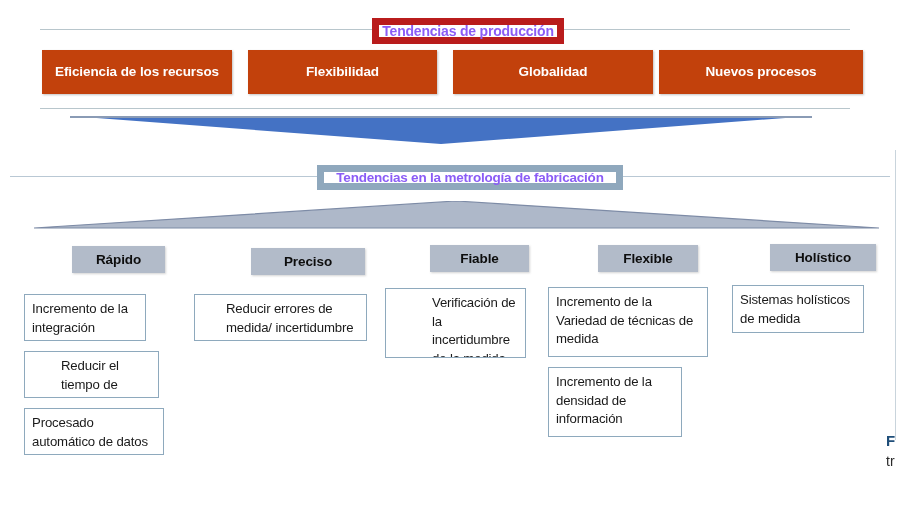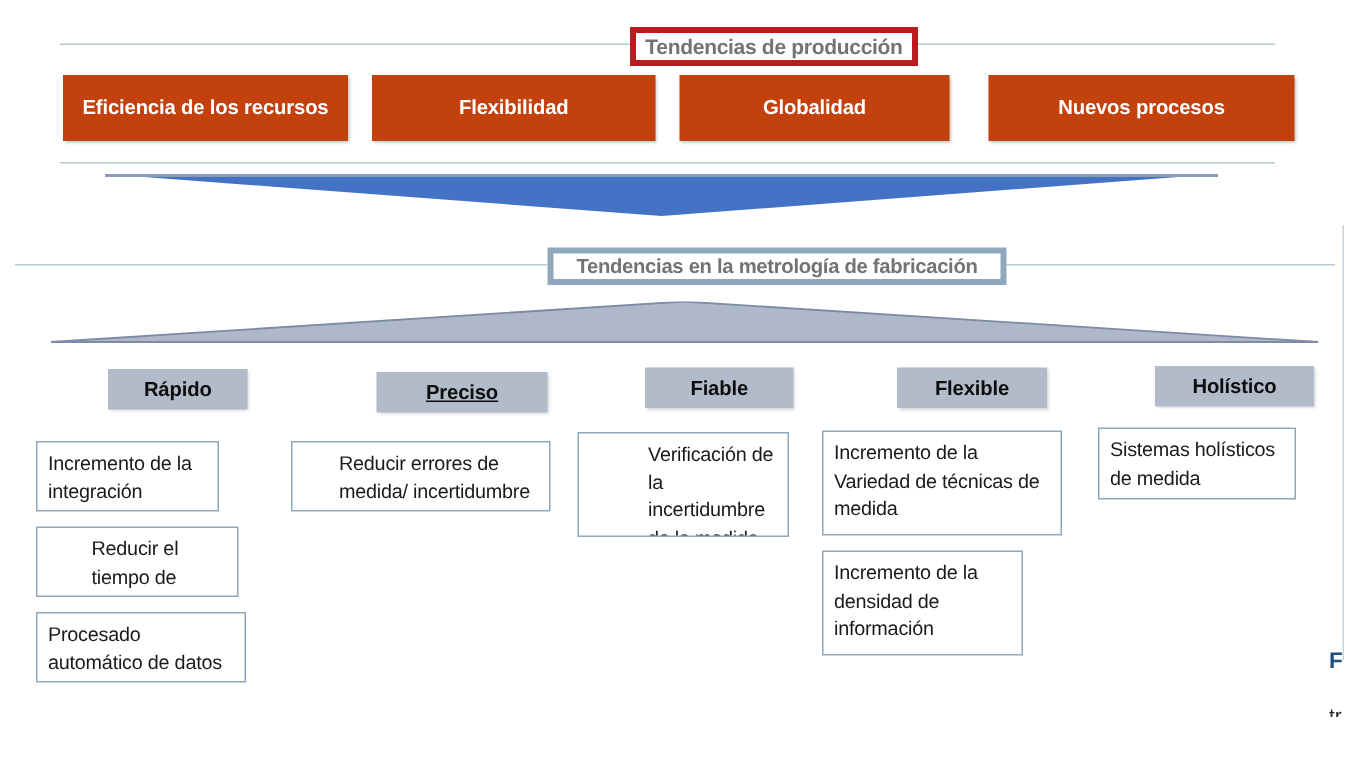--- a/index.html
+++ b/index.html
@@ -24,30 +24,29 @@
     position: absolute;
     height: 1px;
     background: #b8c6cc;
   }
   .rule.thin { background: #b9c8d4; }
 
   
   .title-chip {
     position: absolute;
     background: #ffffff;
-    border: 4px solid #b91c1c;
+    border: 7px solid #b91c1c;
     box-sizing: border-box;
     display: flex;
     align-items: center;
     justify-content: center;
-    color: #737373;
+    color: #8b5cf6;
     font-weight: bold;
     letter-spacing: -0.2px;
     white-space: nowrap;
-    margin-left: 48px;
   }
 
   
   .blue-box {
     position: absolute;
     background: #c2410c;
     box-sizing: border-box;
     display: flex;
     align-items: center;
     justify-content: center;
@@ -125,21 +124,21 @@
 <div id="canvas">
 
   <div class="rule" style="left:40px; top:29px; width:810px;"></div>
 
   <div class="title-chip" id="top-title" style="left:372px; top:18px; width:192px; height:26px; font-size:14px;">Tendencias de producción</div>
 
   <div class="blue-box" style="left:42px; top:50px; width:190px; height:44px;">Eficiencia de los recursos</div>
 
   <div class="blue-box" style="left:248px; top:50px; width:189px; height:44px;">Flexibilidad</div>
 
-  <div class="blue-box" style="left:453px; top:50px; width:180px; height:44px;">Globalidad</div>
+  <div class="blue-box" style="left:453px; top:50px; width:200px; height:44px;">Globalidad</div>
 
   <div class="blue-box" style="left:659px; top:50px; width:204px; height:44px;">Nuevos procesos</div>
 
   <div class="rule" style="left:40px; top:108px; width:810px;"></div>
 
   <div class="tri" style="left:70px; top:116px;">
     <svg width="742" height="28" viewBox="0 0 742 28">
       <polygon points="0,0 742,0 371,28" fill="#4472c4"></polygon>
       <polygon points="0,0 742,0 742,2 0,2" fill="#8a9bb5"></polygon>
     </svg>
@@ -150,21 +149,21 @@
   <div class="title-chip" id="mid-title" style="left:317px; top:165px; width:306px; height:25px; font-size:13.5px; border-color:#8fa8bd;">Tendencias en la metrología de fabricación</div>
 
   <div class="tri" style="left:34px; top:201px;">
     <svg width="845" height="28" viewBox="0 0 845 28">
       <polygon points="422,0 845,27 0,27" fill="#aeb8c9" stroke="#7d8ba6" stroke-width="1.2"></polygon>
     </svg>
   </div>
 
   <div class="cat-chip" style="left:44px; top:246px; width:93px; height:27px;">Rápido</div>
 
-  <div class="cat-chip" style="left:223px; top:248px; width:114px; height:27px;text-decoration:underline;">Preciso</div>
+  <div class="cat-chip" style="left:223px; top:248px; width:114px; height:27px;">Preciso</div>
 
   <div class="cat-chip" style="left:402px; top:245px; width:99px; height:27px;">Fiable</div>
 
   <div class="cat-chip" style="left:570px; top:245px; width:100px; height:27px;">Flexible</div>
 
   <div class="cat-chip" style="left:742px; top:244px; width:106px; height:27px;">Holístico</div>
 
   <div class="item-box" style="left:24px; top:294px; width:122px; height:47px;">Incremento de la integración</div>
 
   <div class="item-box" style="left:24px; top:351px; width:135px; height:47px;padding-left:36px;">Reducir el tiempo de medición</div>
@@ -178,16 +177,16 @@
   <div class="item-box" style="left:548px; top:287px; width:160px; height:70px;">Incremento de la Variedad de técnicas de medida</div>
 
   <div class="item-box" style="left:548px; top:367px; width:134px; height:70px;">Incremento de la densidad de información</div>
 
   <div class="item-box" style="left:732px; top:285px; width:132px; height:48px;">Sistemas holísticos de medida</div>
 
   <div class="edge-line" style="left:895px; top:150px; height:290px;"></div>
 
   <div class="caption-clip" style="left:886px; top:432px; width:14px; height:46px;">
     <div class="caption-fig">F</div>
-    <div class="caption-line" style="margin-top:20px;">tr</div>
+    <div class="caption-line" style="margin-top:4px;">tr</div>
   </div>
 
 </div>
 
 </body></html>

